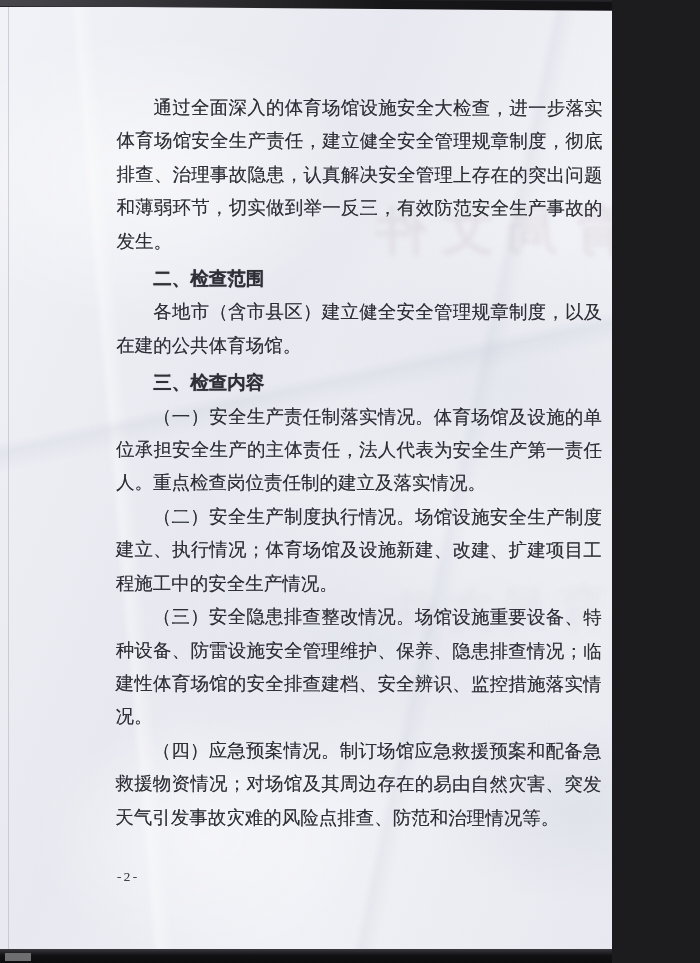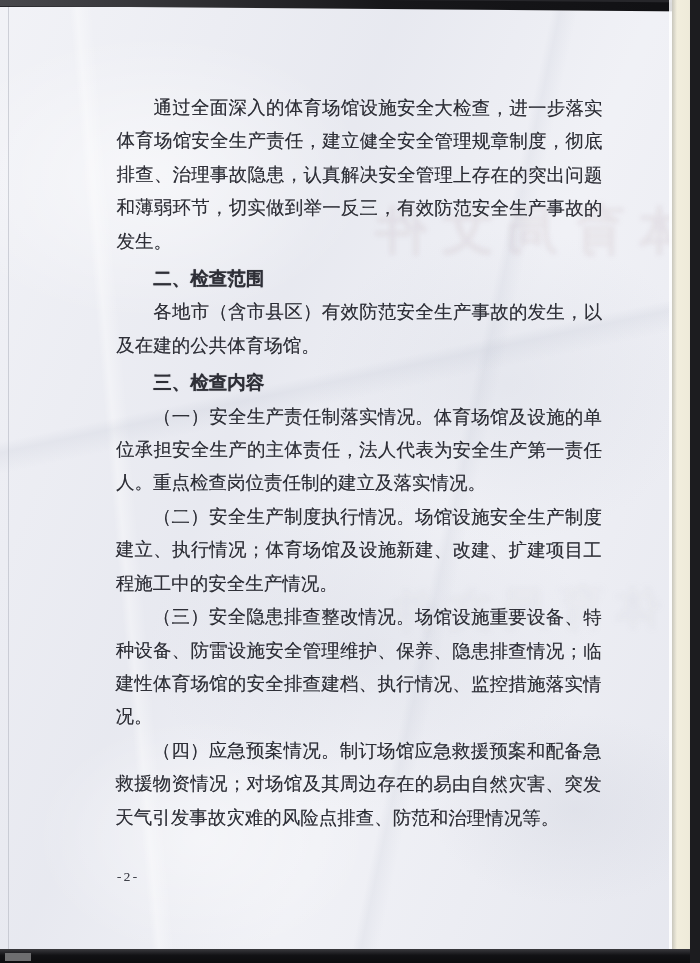--- a/index.html
+++ b/index.html
@@ -3,21 +3,21 @@
 <meta charset="utf-8">
 <style>
   html, body {
     margin: 0;
     padding: 0;
     background: #1c1c1f;
     font-family: "Liberation Serif", "DejaVu Serif", serif;
   }
   #stage {
     position: relative;
-    width: 690px;
+    width: 612px;
     height: 963px;
     overflow: hidden;
     background: #26262a;
   }
   
   #paper {
     position: absolute;
     left: 0;
     top: 7px;
     width: 676px;
@@ -169,25 +169,25 @@
   <div id="paper">
     <div class="left-fold-line"></div>
   </div>
 
   <div class="ghost">体育局文件</div>
   <div class="ghost2">体育局文件</div>
 
   <div id="doc-body">
     <p>通过全面深入的体育场馆设施安全大检查，进一步落实体育场馆安全生产责任，建立健全安全管理规章制度，彻底排查、治理事故隐患，认真解决安全管理上存在的突出问题和薄弱环节，切实做到举一反三，有效防范安全生产事故的发生。</p>
     <p class="heading">二、检查范围</p>
-    <p>各地市（含市县区）有效防范安全生产事故的发生，以及在建的公共体育场馆。</p>
+    <p>各地市（含市县区）建立健全安全管理规章制度，以及在建的公共体育场馆。</p>
     <p class="heading">三、检查内容</p>
     <p>（一）安全生产责任制落实情况。体育场馆及设施的单位承担安全生产的主体责任，法人代表为安全生产第一责任人。重点检查岗位责任制的建立及落实情况。</p>
     <p>（二）安全生产制度执行情况。场馆设施安全生产制度建立、执行情况；体育场馆及设施新建、改建、扩建项目工程施工中的安全生产情况。</p>
-    <p>（三）安全隐患排查整改情况。场馆设施重要设备、特种设备、防雷设施安全管理维护、保养、隐患排查情况；临建性体育场馆的安全排查建档、执行情况、监控措施落实情况。</p>
+    <p>（三）安全隐患排查整改情况。场馆设施重要设备、特种设备、防雷设施安全管理维护、保养、隐患排查情况；临建性体育场馆的安全排查建档、安全辨识、监控措施落实情况。</p>
     <p>（四）应急预案情况。制订场馆应急救援预案和配备急救援物资情况；对场馆及其周边存在的易由自然灾害、突发天气引发事故灾难的风险点排查、防范和治理情况等。</p>
   </div>
 
   <div class="page-number">-2-</div>
 
   <div class="edge-top"></div>
   <div class="edge-right-highlight"></div>
   <div class="edge-right-cream"></div>
   <div class="edge-bottom"></div>
   <div class="edge-bottom-tab"></div>

